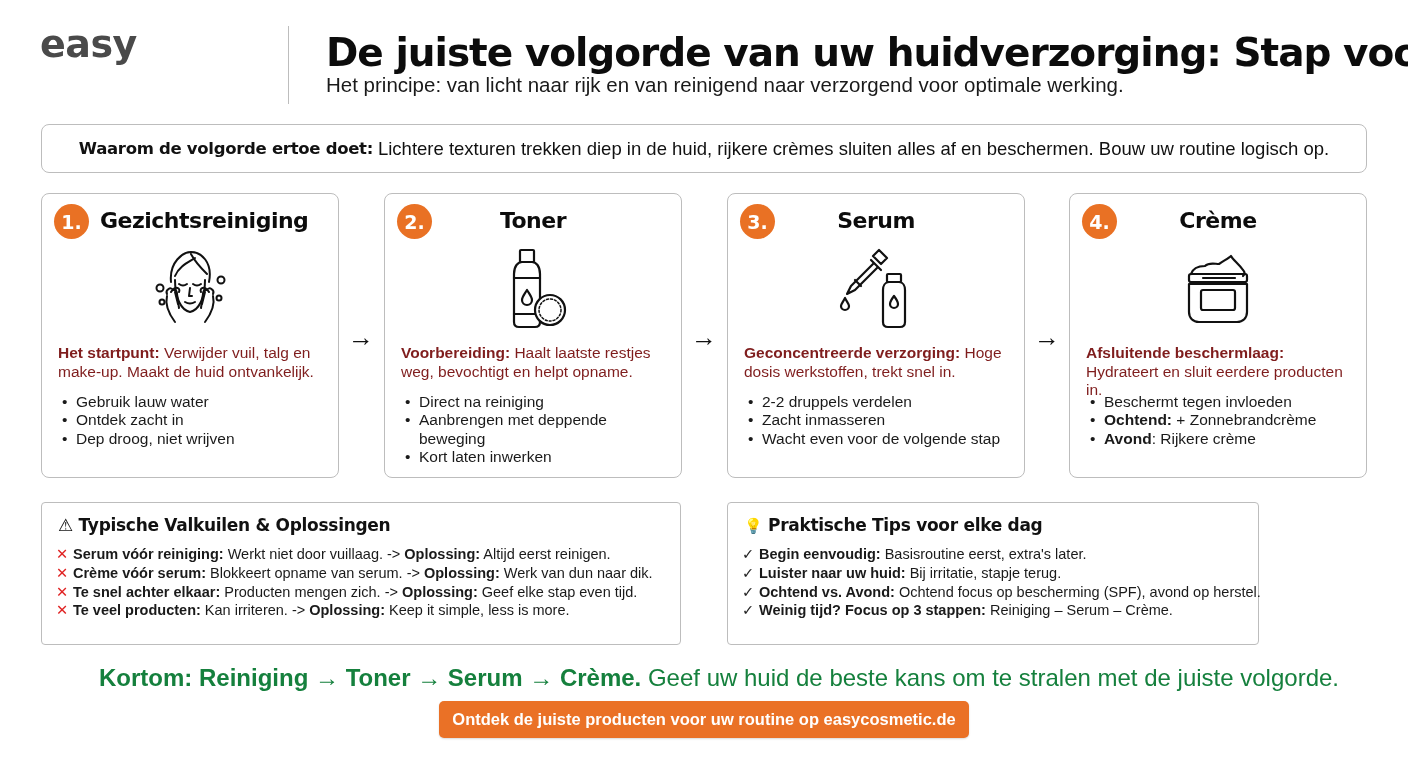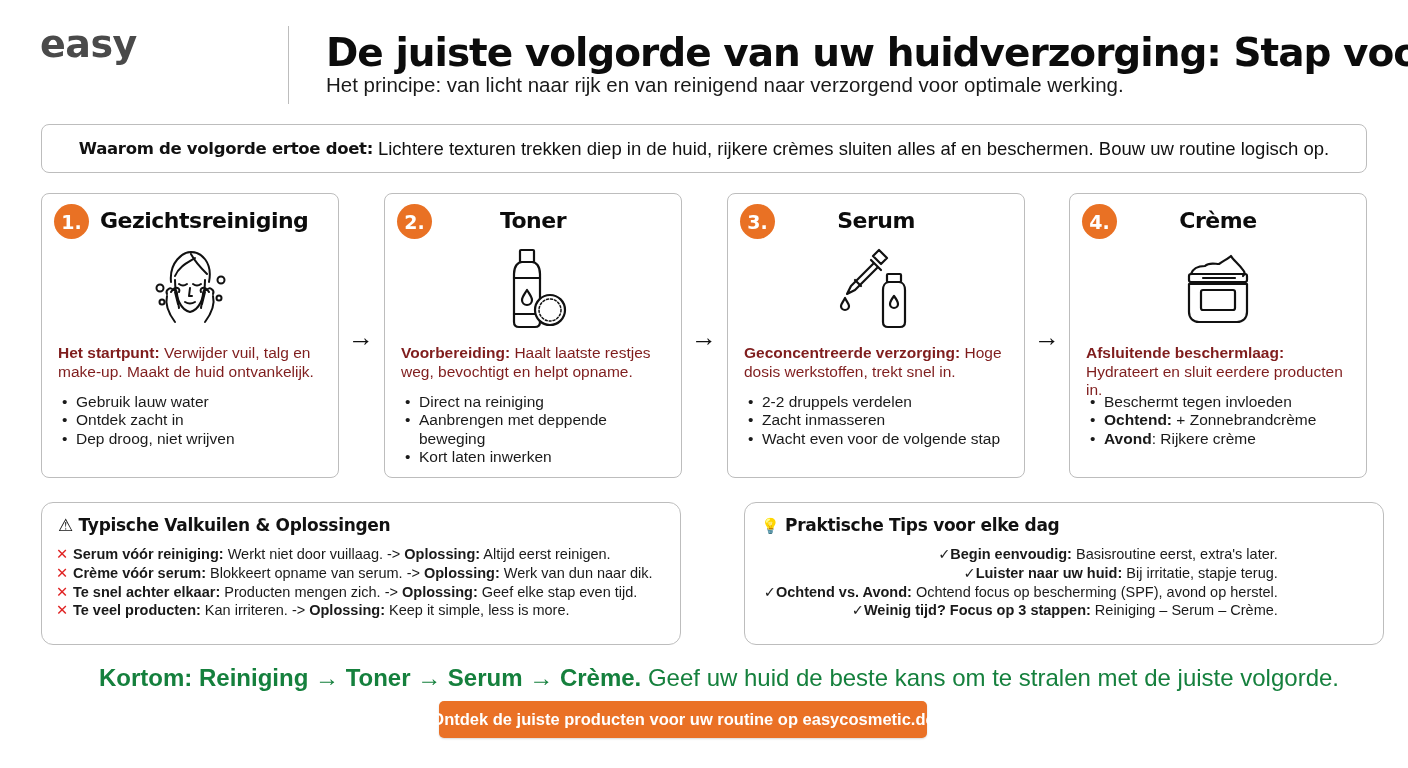--- a/index.html
+++ b/index.html
@@ -26,31 +26,31 @@
   .step .stitle.center { left: 0; right: 0; text-align: center; }
   .step .icon { position: absolute; left: 50%; transform: translateX(-50%); top: 50px; width: 90px; height: 90px; }
   .step .desc { position: absolute; left: 16px; right: 8px; top: 150px; font-size: 15.5px; line-height: 18.5px; color: #7f1d1d; }
   .step .desc b { font-weight: bold; }
   .step ul { position: absolute; left: 18px; right: 8px; top: 199px; list-style: none; font-size: 15.5px; line-height: 18.3px; color: #1a1a1a; }
   .step ul li { padding-left: 16px; position: relative; }
   .step ul li::before { content: "\2022"; position: absolute; left: 2px; }
 
   .arrow { position: absolute; top: 322px; font-size: 26px; color: #111; width: 40px; text-align: center; }
 
-  .panel { position: absolute; top: 502px; height: 143px; border: 1.5px solid #bdbdbd; border-radius: 12px; }
+  .panel { position: absolute; top: 502px; height: 143px; border: 1.5px solid #bdbdbd; border-radius: 4px; }
   .panel .ptitle { position: absolute; left: 16px; top: 12px; font-family: "DejaVu Sans", sans-serif; font-weight: bold; font-size: 17px; color: #111; white-space: nowrap; letter-spacing: -0.3px; }
   .panel .plist { position: absolute; left: 14px; top: 42px; list-style: none; font-size: 14.5px; line-height: 18.8px; color: #1a1a1a; white-space: nowrap; }
   .panel .plist li span.mark { display: inline-block; width: 17px; }
   .xmark { color: #e02424; font-weight: bold; }
   .check { color: #222; }
 
   .summary { position: absolute; left: 0; right: 0; top: 664px; text-align: center; font-size: 24px; color: #15803d; white-space: nowrap; margin-left: 30px; }
   .summary b { font-weight: bold; }
 
-  .cta { position: absolute; left: 439px; top: 701px; width: 488px; height: 37px; background: #ea7126; border-radius: 5px; color: #fff; font-weight: bold; font-size: 16.5px; display: flex; align-items: center; justify-content: center; white-space: nowrap; box-shadow: 0 1px 2px rgba(0,0,0,0.15); }
+  .cta { position: absolute; left: 439px; top: 701px; width: 530px; height: 37px; background: #ea7126; border-radius: 5px; color: #fff; font-weight: bold; font-size: 16.5px; display: flex; align-items: center; justify-content: center; white-space: nowrap; box-shadow: 0 1px 2px rgba(0,0,0,0.15); }
 
   svg { display: block; }
 </style>
 </head>
 <body>
 
 <div class="logo">
   <span class="l1">easy</span>
 </div>
 <div class="vsep"></div>
@@ -172,21 +172,21 @@
 <div class="panel" style="left:41px; width:640px;">
   <div class="ptitle"><span style="font-weight:normal;">⚠</span> <span>Typische Valkuilen &amp; Oplossingen</span></div>
   <ul class="plist">
     <li><span class="mark xmark">✕</span><b>Serum vóór reiniging:</b><span> Werkt niet door vuillaag. -&gt; </span><b>Oplossing:</b><span> Altijd eerst reinigen.</span></li>
     <li><span class="mark xmark">✕</span><b>Crème vóór serum:</b><span> Blokkeert opname van serum. -&gt; </span><b>Oplossing:</b><span> Werk van dun naar dik.</span></li>
     <li><span class="mark xmark">✕</span><b>Te snel achter elkaar:</b><span> Producten mengen zich. -&gt; </span><b>Oplossing:</b><span> Geef elke stap even tijd.</span></li>
     <li><span class="mark xmark">✕</span><b>Te veel producten:</b><span> Kan irriteren. -&gt; </span><b>Oplossing:</b><span> Keep it simple, less is more.</span></li>
   </ul>
 </div>
 
-<div class="panel" style="left:744px; width:640px;text-align:right;">
+<div class="panel" style="left:727px; width:532px;">
   <div class="ptitle"><span style="font-weight:normal; font-size:15px;">💡</span> <span>Praktische Tips voor elke dag</span></div>
   <ul class="plist">
     <li><span class="mark check">✓</span><b>Begin eenvoudig:</b><span> Basisroutine eerst, extra's later.</span></li>
     <li><span class="mark check">✓</span><b>Luister naar uw huid:</b><span> Bij irritatie, stapje terug.</span></li>
     <li><span class="mark check">✓</span><b>Ochtend vs. Avond:</b><span> Ochtend focus op bescherming (SPF), avond op herstel.</span></li>
     <li><span class="mark check">✓</span><b>Weinig tijd? Focus op 3 stappen:</b><span> Reiniging – Serum – Crème.</span></li>
   </ul>
 </div>
 
 <div class="summary">

